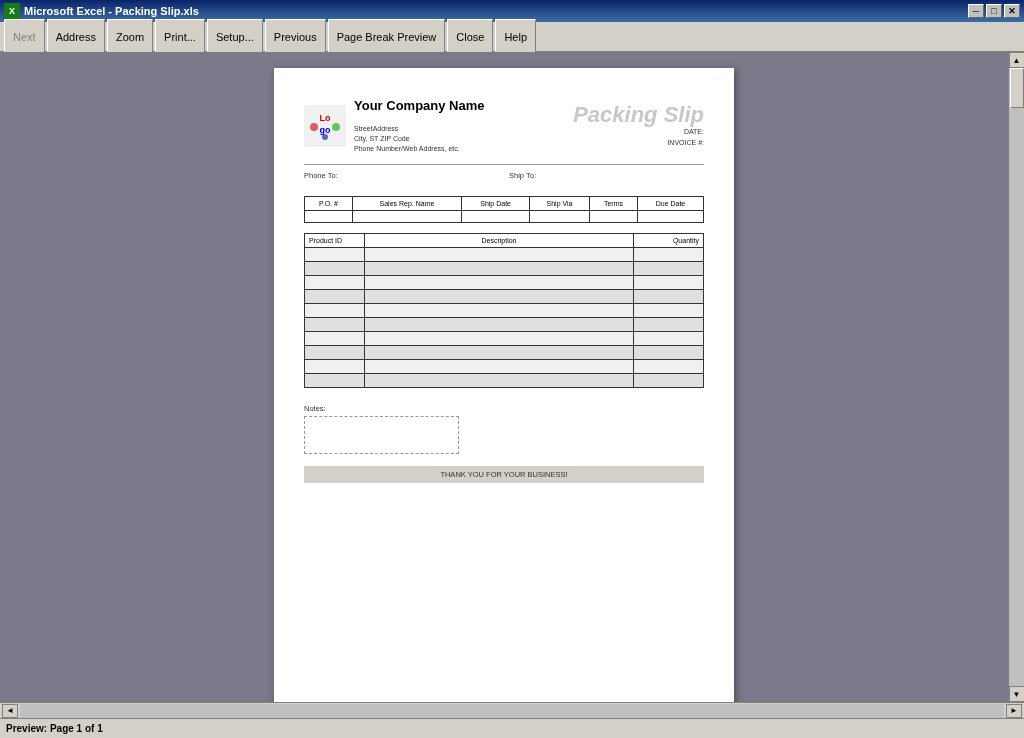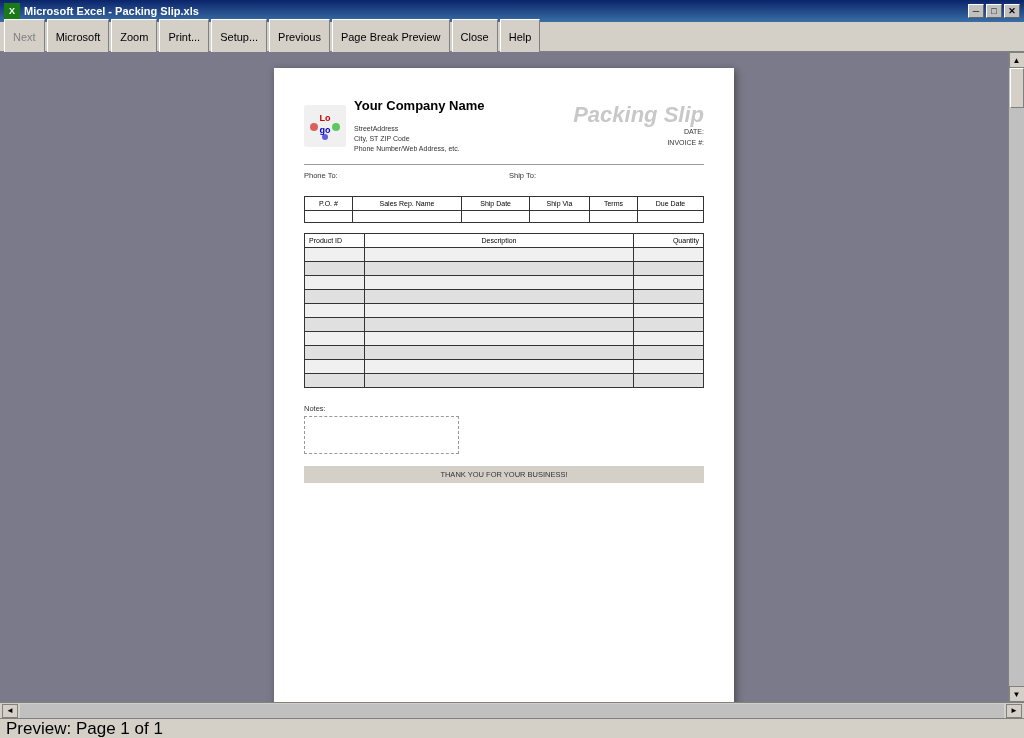--- a/index.html
+++ b/index.html
@@ -301,22 +301,23 @@
     }
 
     
     .status-bar {
       height: 20px;
       background: #d4d0c8;
       border-top: 1px solid #808080;
       display: flex;
       align-items: center;
       padding: 6px 6px;
-      font-size: 17px;
-      flex-shrink: 0;
+      font-size: 10px;
+      flex-shrink: 0;
+      font-weight: bold;
     }
 
     
     .scrollbar-h {
       height: 16px;
       background: #d4d0c8;
       border-top: 1px solid #808080;
       display: flex;
       align-items: center;
       flex-shrink: 0;
@@ -330,21 +331,21 @@
   <span class="title-bar-title">Microsoft Excel - Packing Slip.xls</span>
   <div class="title-bar-controls">
     <div class="title-btn">─</div>
     <div class="title-btn">□</div>
     <div class="title-btn">✕</div>
   </div>
 </div>
 
 <div class="toolbar">
   <button class="toolbar-btn disabled">Next</button>
-  <button class="toolbar-btn">Microsoft</button>
+  <button class="toolbar-btn">Address</button>
   <button class="toolbar-btn">Zoom</button>
   <button class="toolbar-btn">Print...</button>
   <button class="toolbar-btn">Setup...</button>
   <button class="toolbar-btn">Previous</button>
   <button class="toolbar-btn">Page Break Preview</button>
   <button class="toolbar-btn">Close</button>
   <button class="toolbar-btn">Help</button>
 </div>
 
 <div class="main-content">

